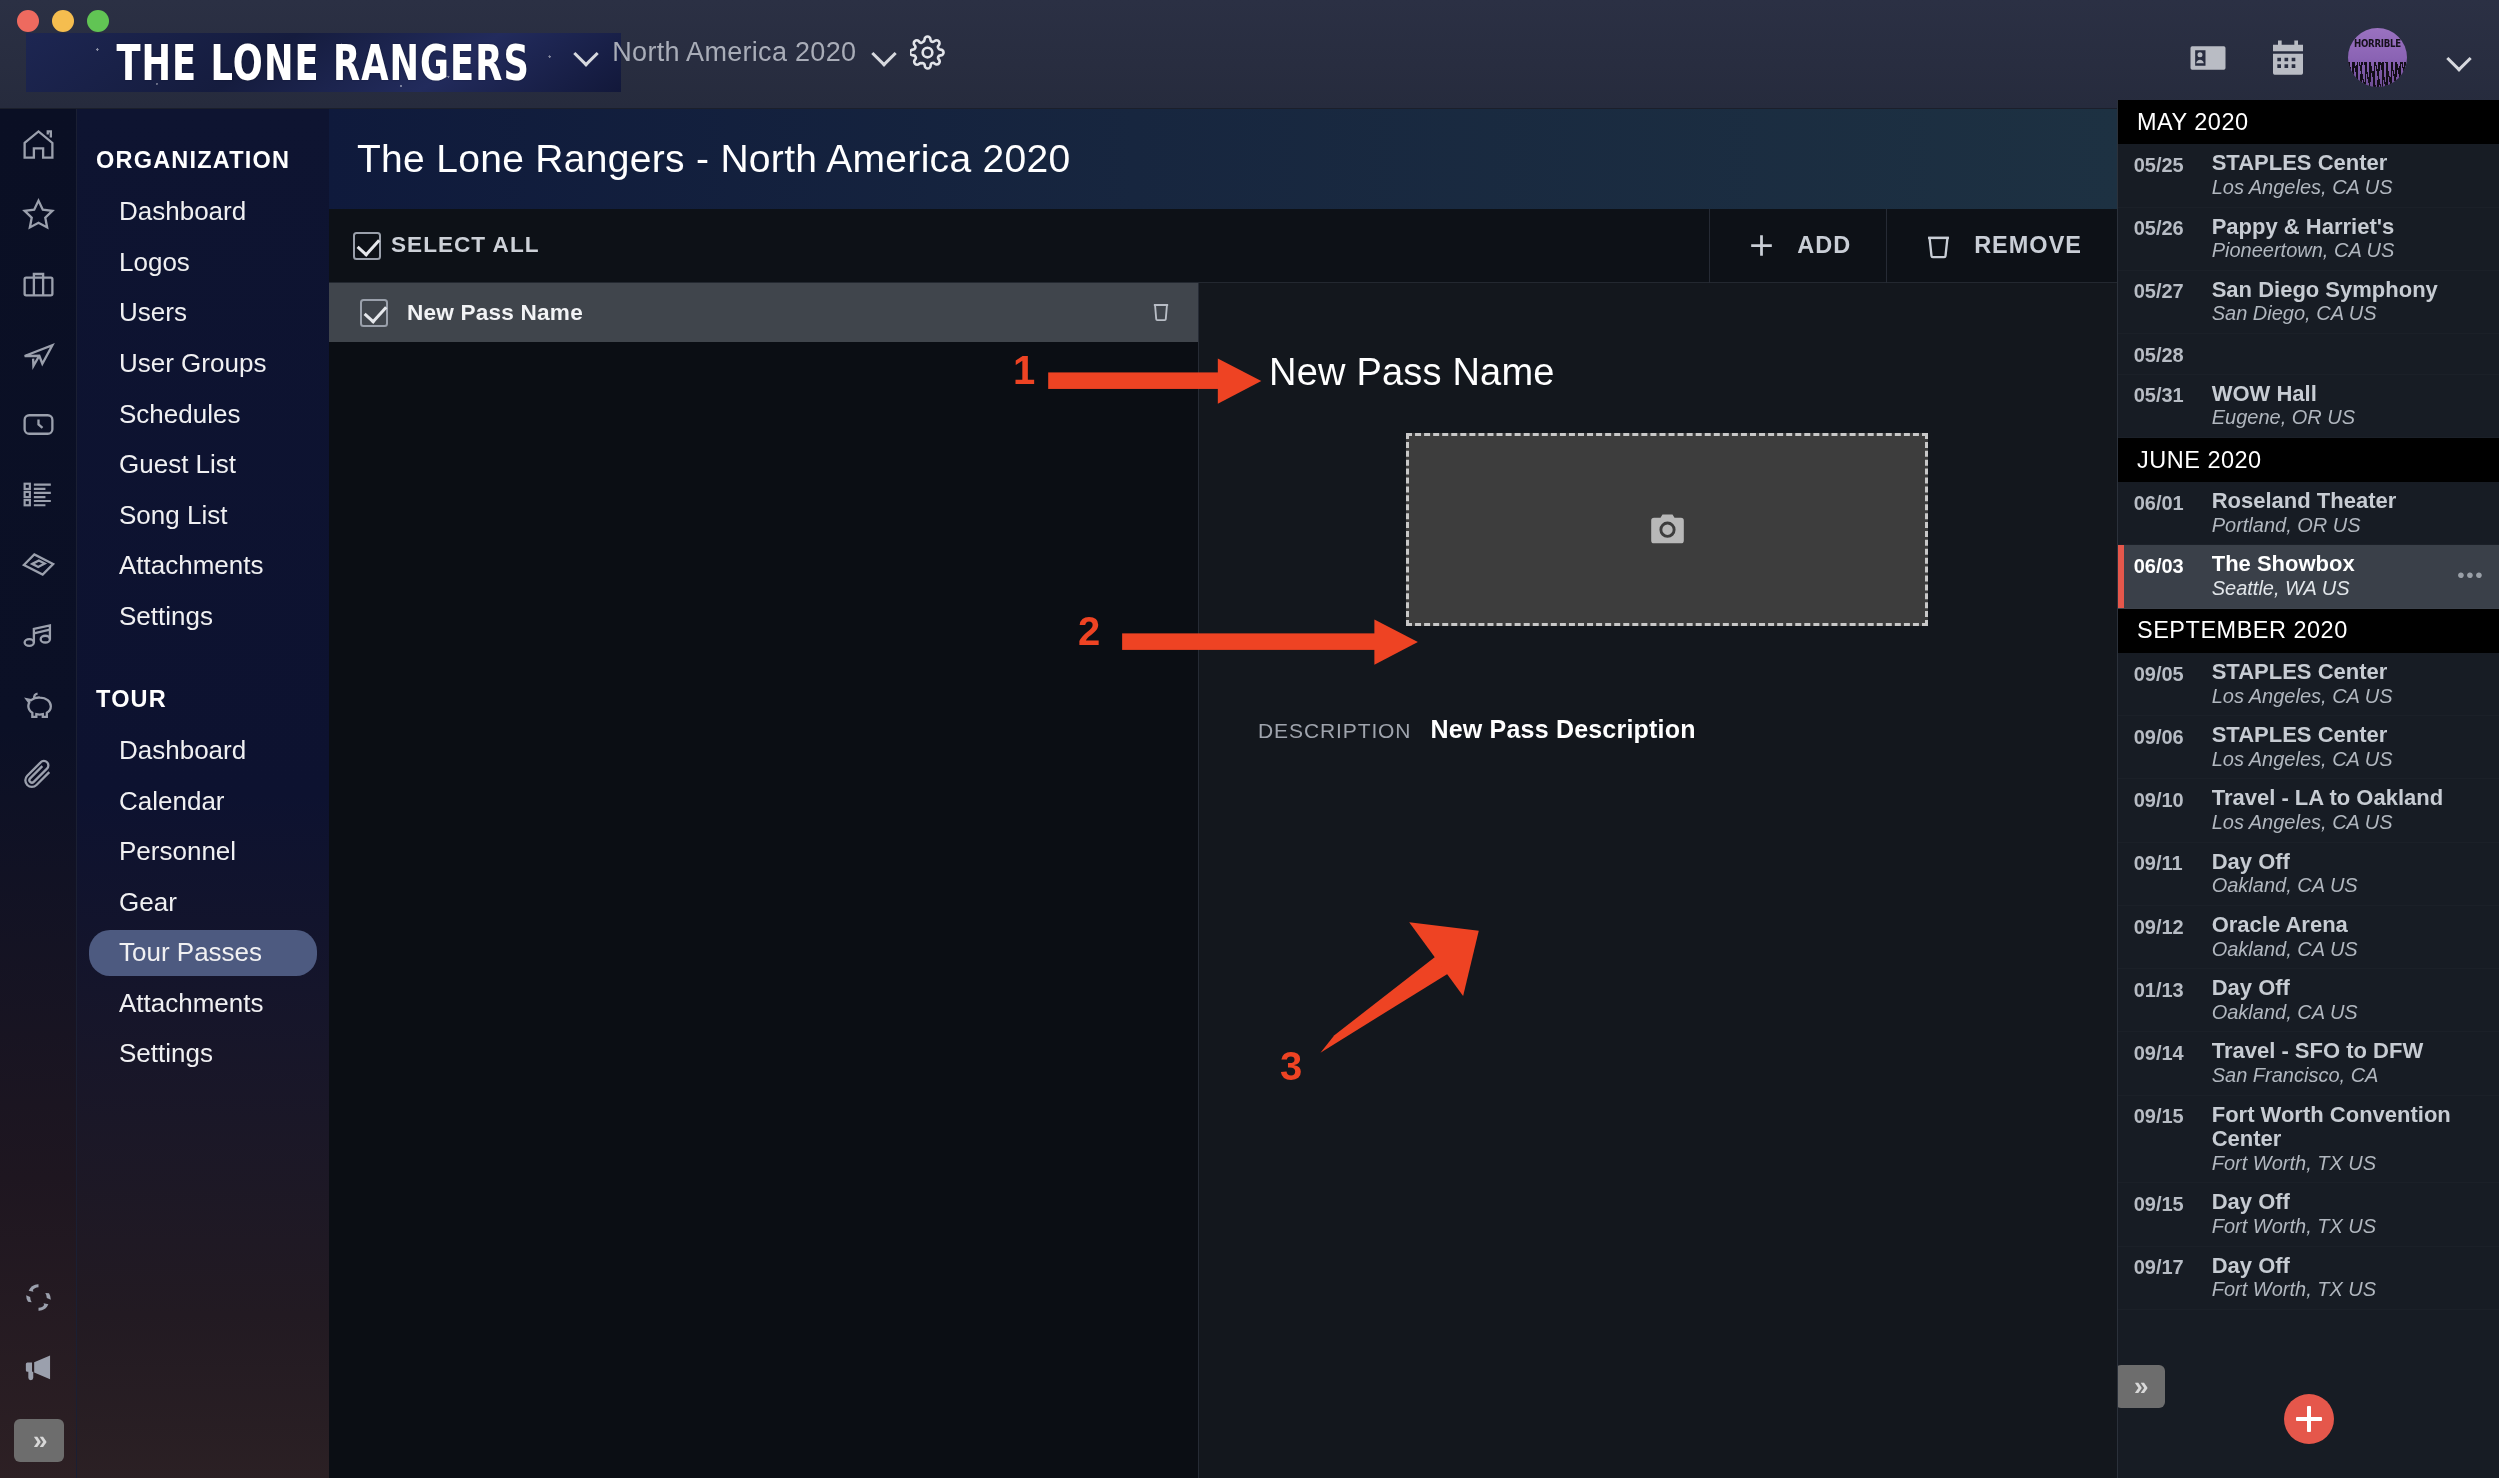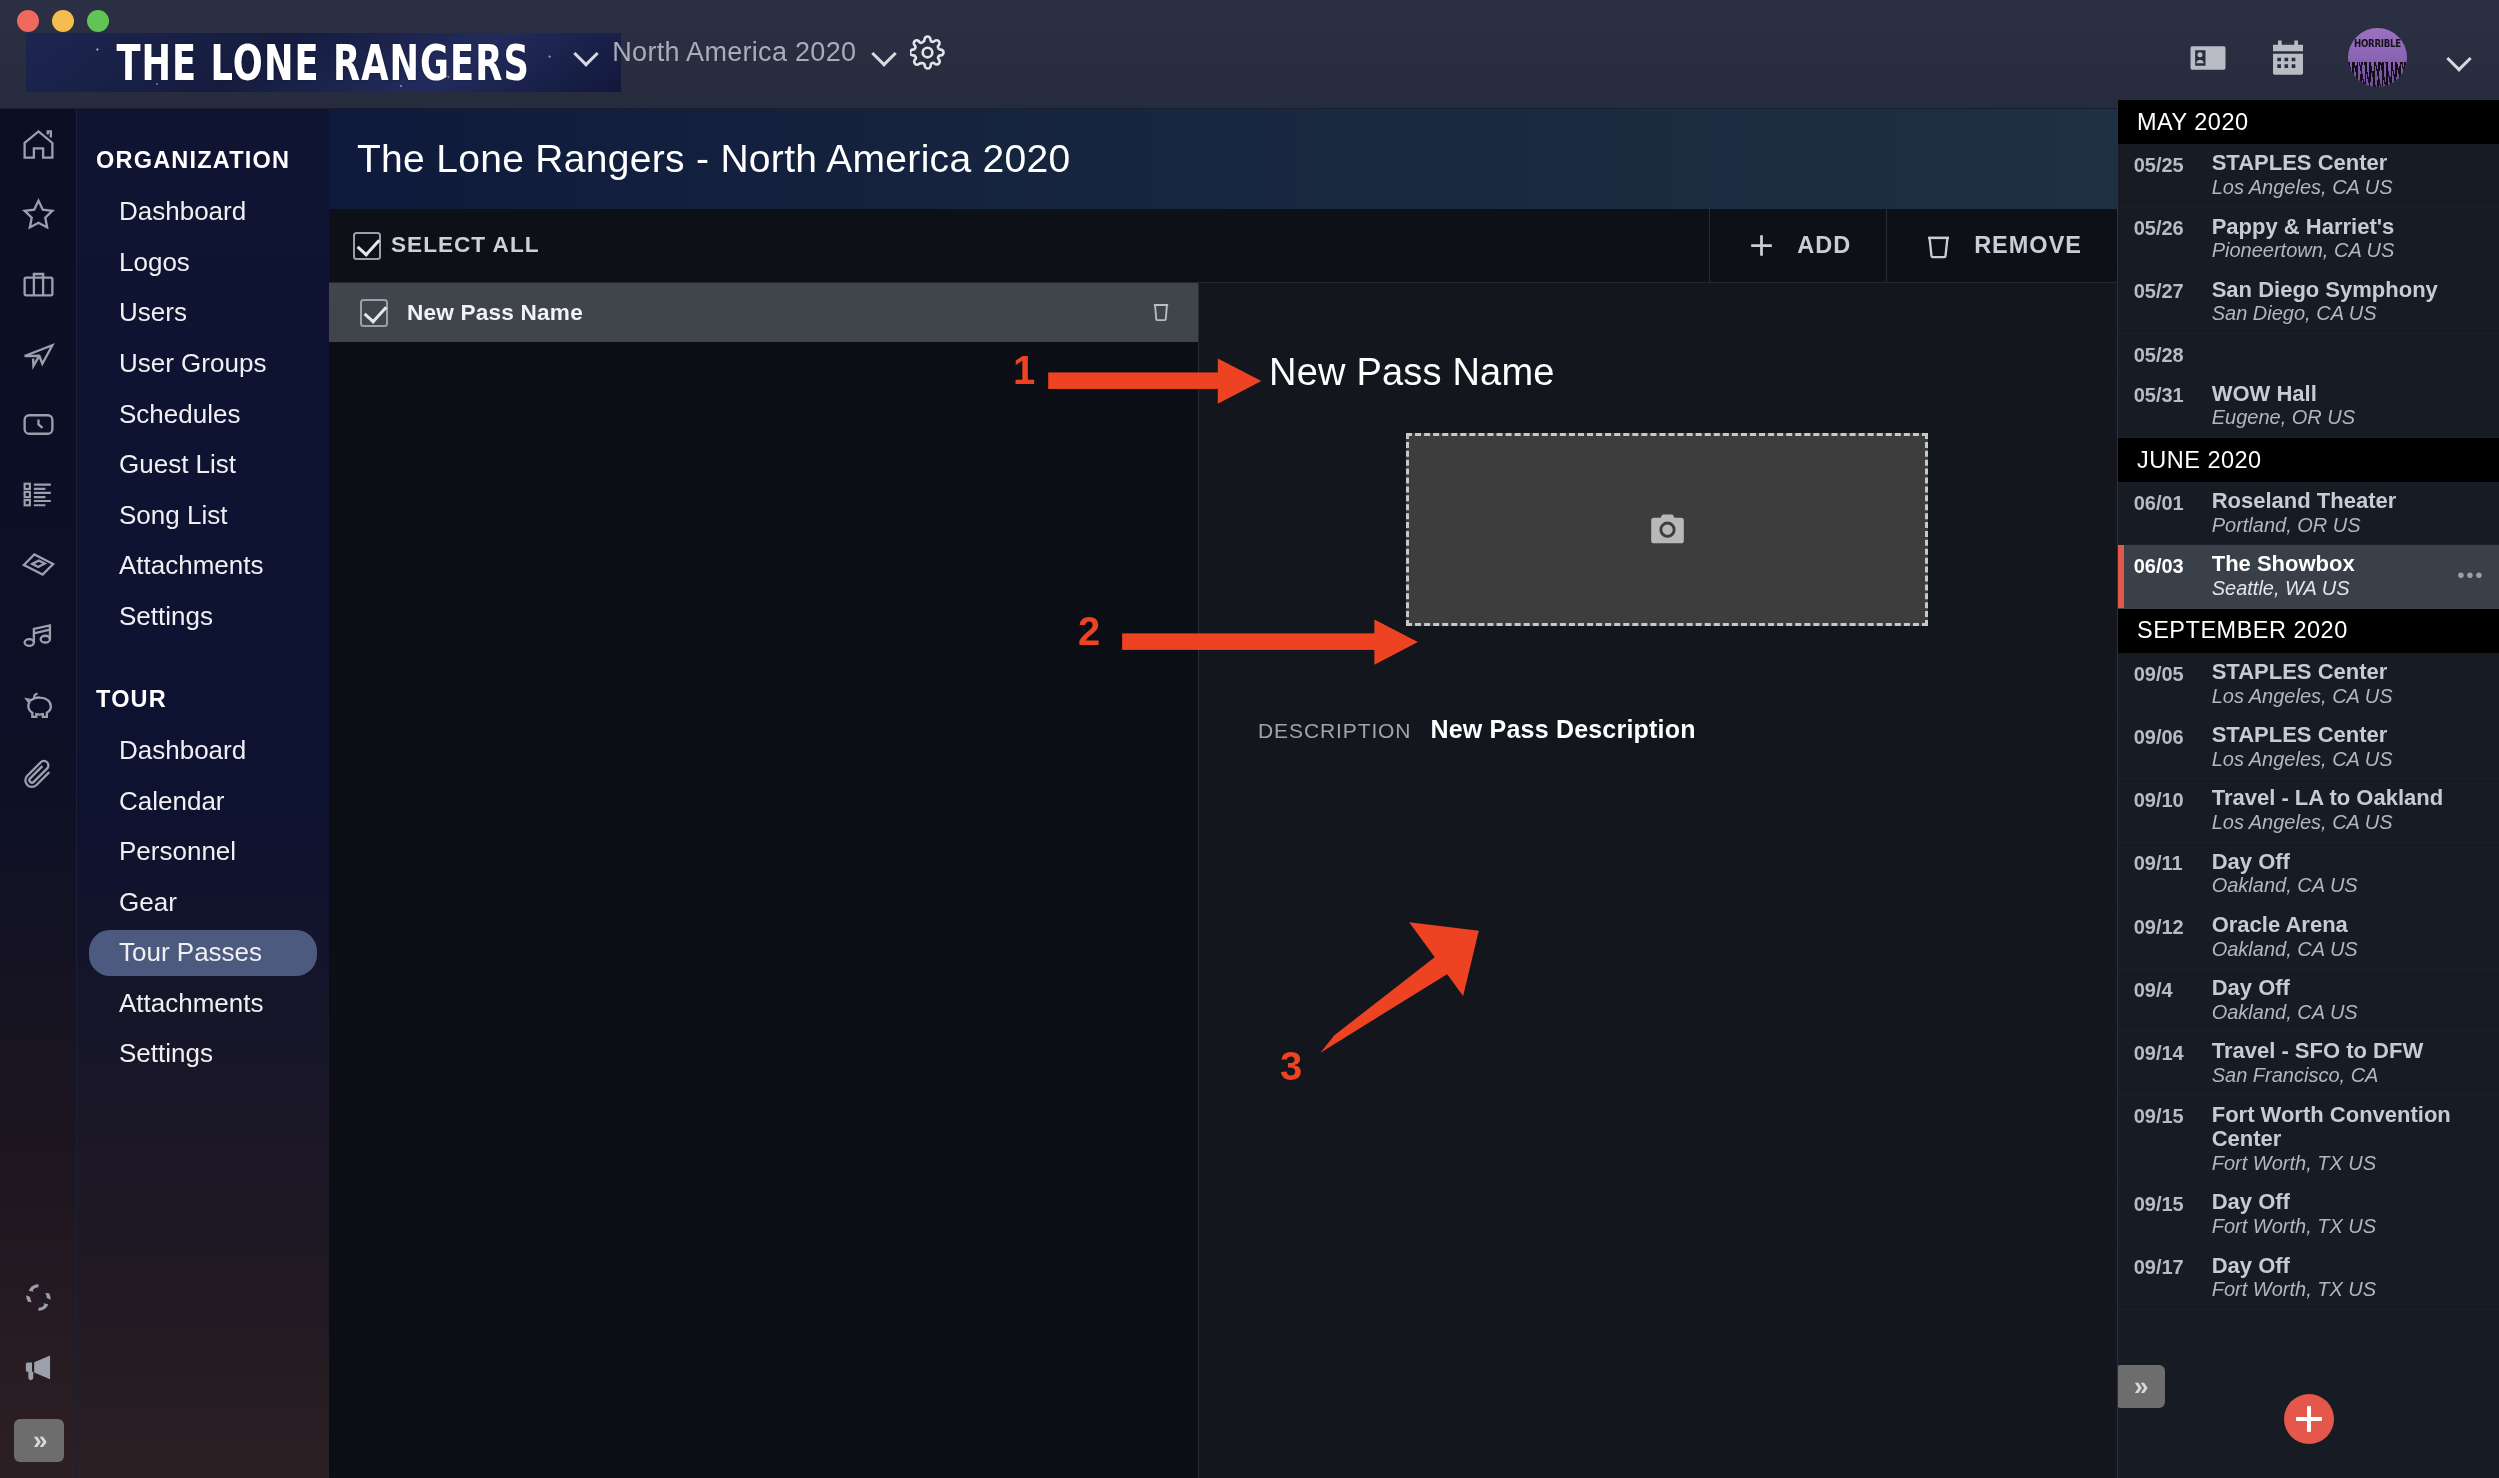--- a/index.html
+++ b/index.html
@@ -465,21 +465,21 @@
     </div>
     <div class="dayrow">
       <span class="dt">09/11</span>
       <span class="bd"><span class="vn">Day Off</span><br><span class="lc">Oakland, CA US</span></span>
     </div>
     <div class="dayrow">
       <span class="dt">09/12</span>
       <span class="bd"><span class="vn">Oracle Arena</span><br><span class="lc">Oakland, CA US</span></span>
     </div>
     <div class="dayrow">
-      <span class="dt">09/4</span>
+      <span class="dt">01/13</span>
       <span class="bd"><span class="vn">Day Off</span><br><span class="lc">Oakland, CA US</span></span>
     </div>
     <div class="dayrow">
       <span class="dt">09/14</span>
       <span class="bd"><span class="vn">Travel - SFO to DFW</span><br><span class="lc">San Francisco, CA</span></span>
     </div>
     <div class="dayrow">
       <span class="dt">09/15</span>
       <span class="bd"><span class="vn">Fort Worth Convention Center</span><br><span class="lc">Fort Worth, TX US</span></span>
     </div>

